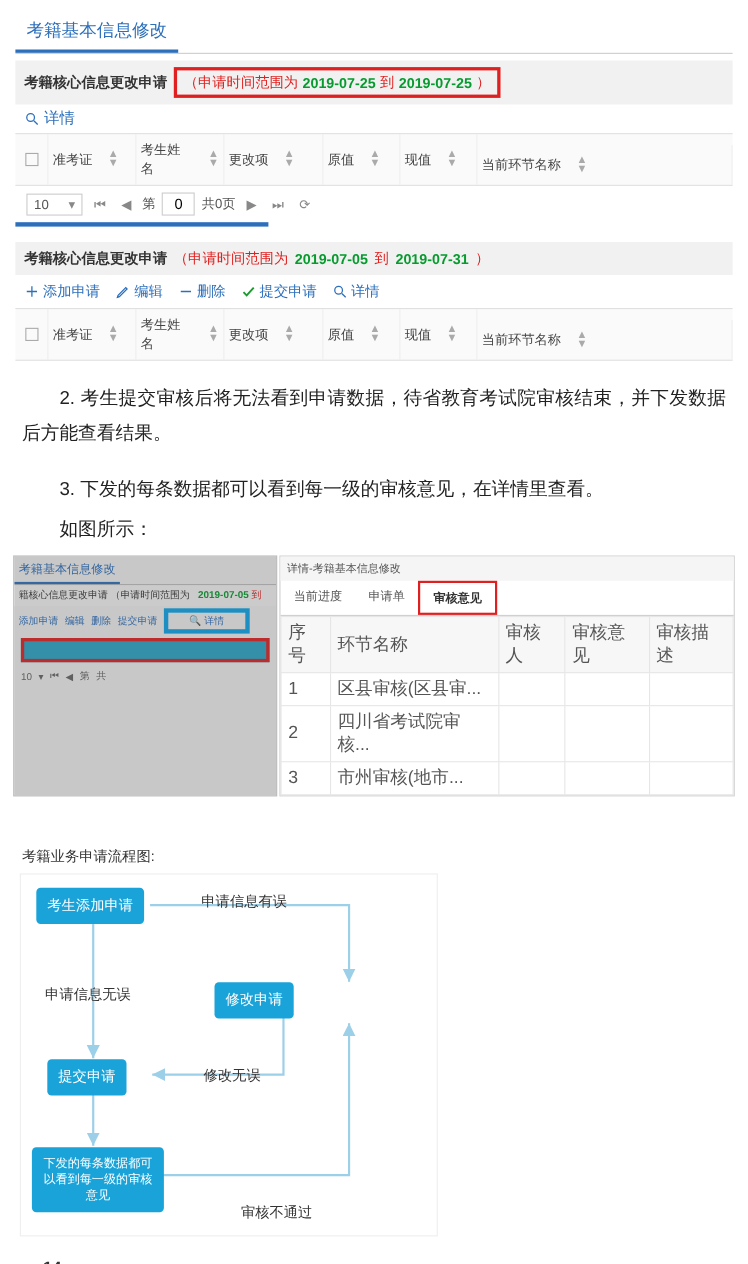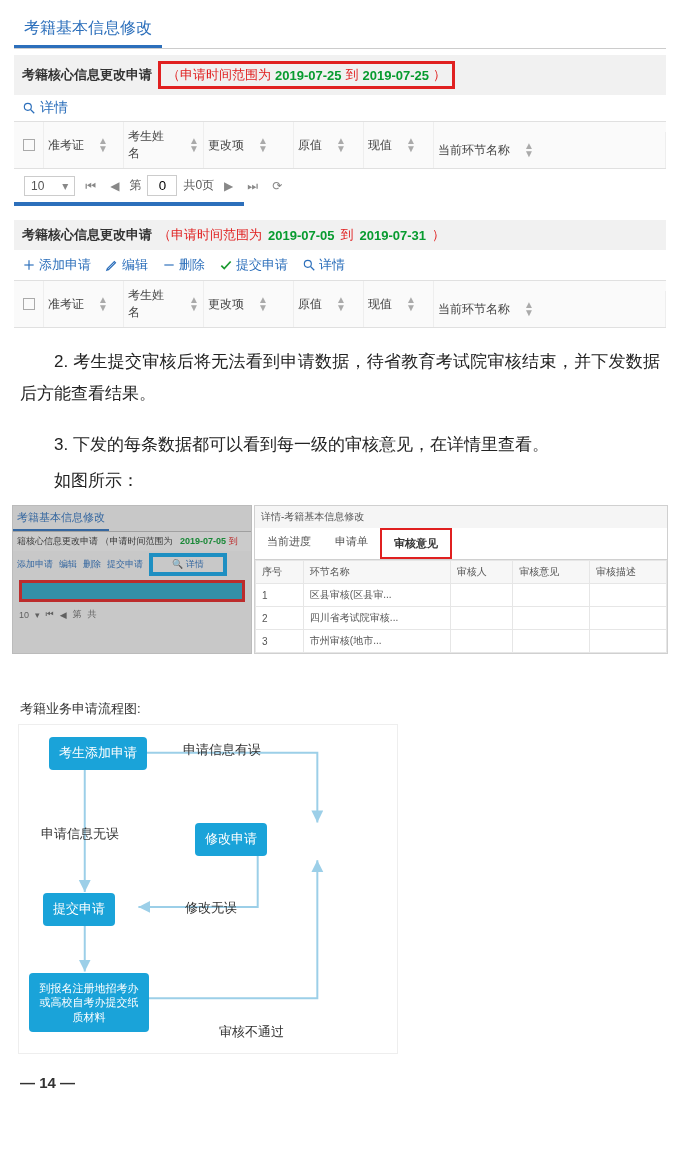--- a/index.html
+++ b/index.html
@@ -205,21 +205,21 @@
     color: #555;
   }
   .tabs2 .t.sel {
     border: 2px solid #e02020;
     color: #333;
     font-weight: 600;
   }
   .tbl {
     width: 100%;
     border-collapse: collapse;
-    font-size: 10px;
+    font-size: 16px;
   }
   .tbl th, .tbl td {
     border: 1px solid #e6e6e6;
     padding: 4px 6px;
     text-align: left;
     color: #555;
   }
   .tbl th { background: #f7f7f7; font-weight: 500; }
 
   
@@ -524,26 +524,26 @@
       <path d="M66 44 V168" marker-end="url(#arr)"></path>
 
       <path d="M240 118 V183 H120" marker-end="url(#arr)"></path>
 
       <path d="M66 200 V248" marker-end="url(#arr)"></path>
 
       <path d="M120 275 H300 V136" marker-end="url(#arr)"></path>
     </g>
   </svg>
 
-  <div class="fnode" style="left:30px; top:12px;">考生添加申请</div>
+  <div class="fnode" style="left:14px; top:12px;">考生添加申请</div>
   <div class="flabel" style="left:164px; top:16px;">申请信息有误</div>
   <div class="flabel" style="left:22px; top:100px;">申请信息无误</div>
   <div class="fnode" style="left:176px; top:98px;">修改申请</div>
   <div class="fnode" style="left:24px; top:168px;">提交申请</div>
   <div class="flabel" style="left:166px; top:174px;">修改无误</div>
-  <div class="fnode" style="left:10px; top:248px; width:120px; font-size:11px;">到报名注册地招考办或高校自考办提交纸质材料</div>
+  <div class="fnode" style="left:10px; top:248px; width:120px; font-size:11px;">下发的每条数据都可以看到每一级的审核意见</div>
   <div class="flabel" style="left:200px; top:298px;">审核不通过</div>
 </div>
 
 <div class="pagenum">— 14 —</div>
 
 
 
 
 </body></html>

